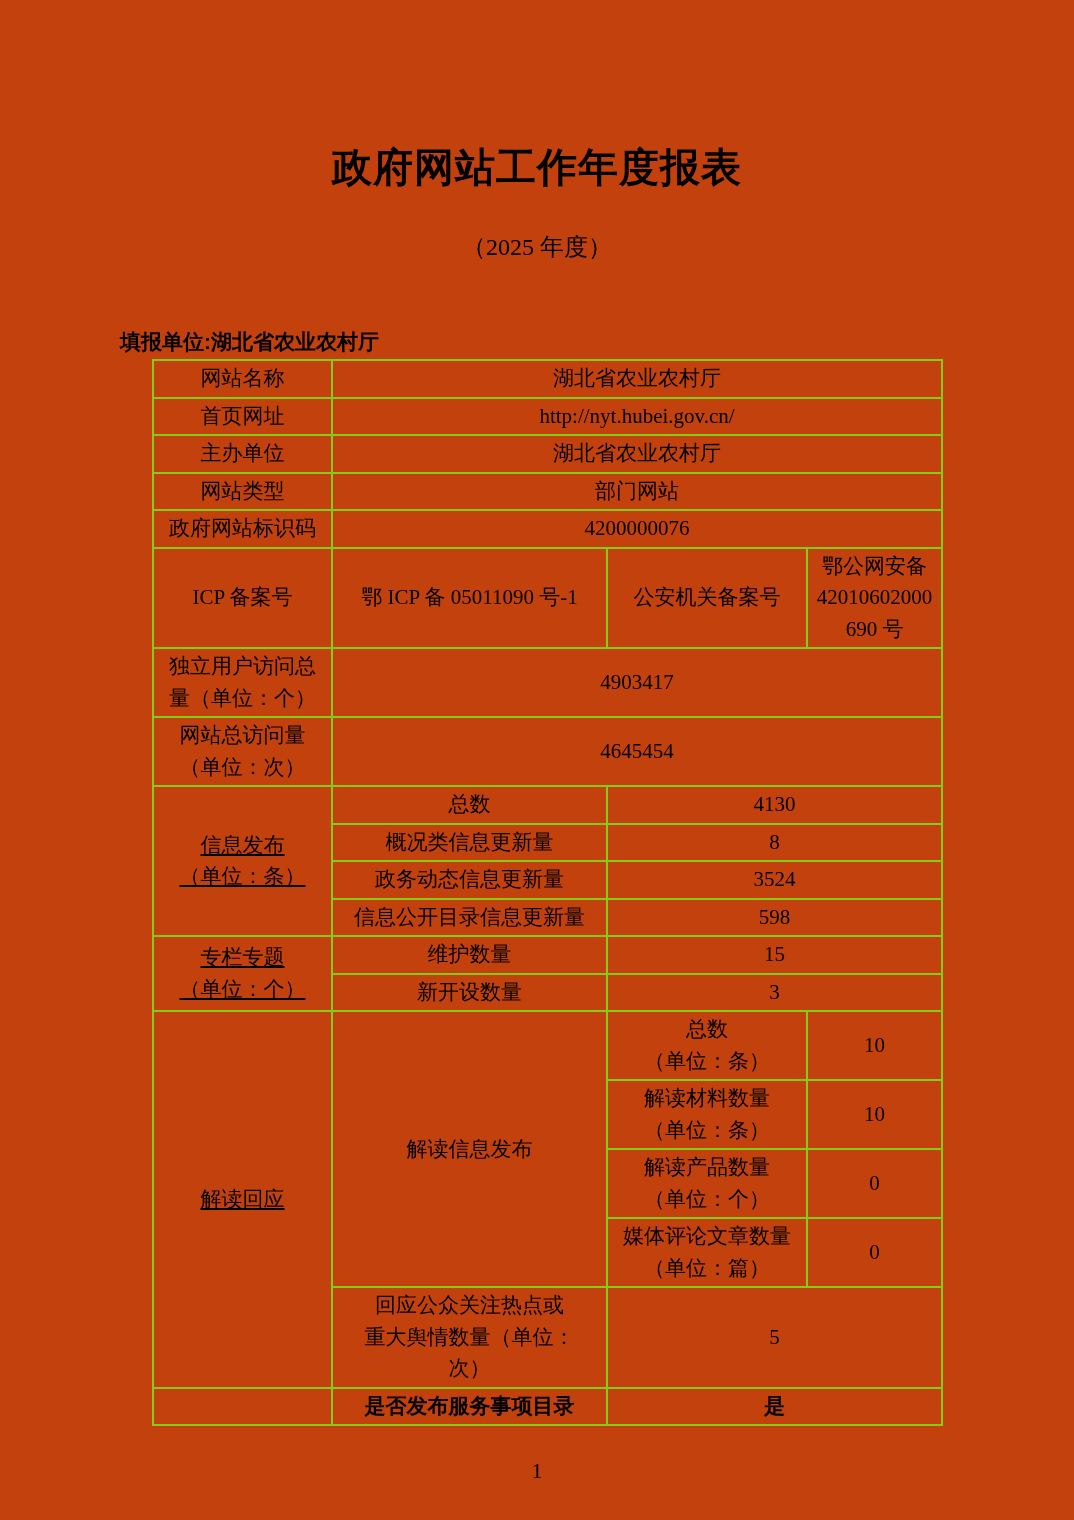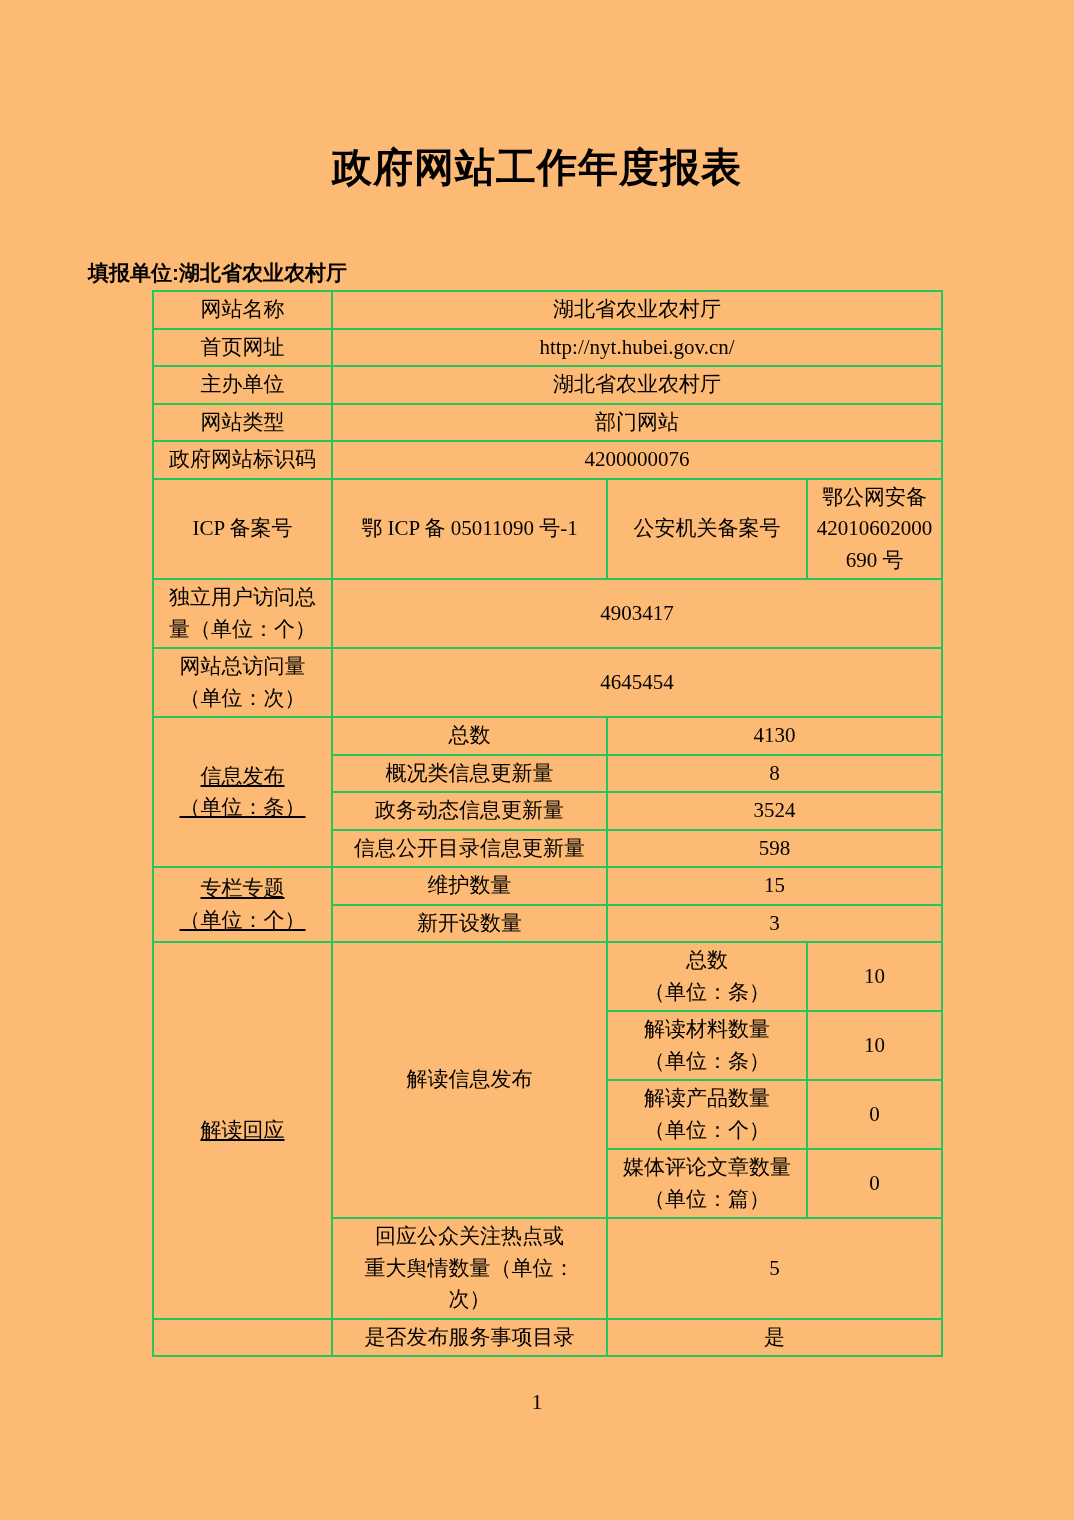--- a/index.html
+++ b/index.html
@@ -7,85 +7,86 @@
   body {
     width: 1074px;
     height: 1520px;
     position: relative;
     color: #000;
     font-family: "Liberation Serif", "DejaVu Serif", serif;
   }
   .page {
     width: 1074px;
     height: 1520px;
-    background: #fdba74;
+    background: #c2410c;
     overflow: hidden;
   }
   .title {
     margin-top: 140px;
     text-align: center;
     font-family: "Liberation Sans", "DejaVu Sans", sans-serif;
     font-weight: 700;
     font-size: 40px;
     line-height: 1.35;
     letter-spacing: 1px;
   }
   .subtitle {
     margin-top: 38px;
     text-align: center;
     font-size: 24px;
     line-height: 1.3;
   }
   .report-unit {
     margin-top: 66px;
-    margin-left: 88px;
+    margin-left: 120px;
     font-family: "Liberation Sans", "DejaVu Sans", sans-serif;
     font-weight: 700;
     font-size: 21px;
     line-height: 1.2;
   }
   table.report {
     margin-top: 5px;
     margin-left: 152px;
     width: 789px;
     border-collapse: collapse;
     table-layout: fixed;
   }
   table.report td {
-    border: 2px solid #22c55e;
+    border: 2px solid #84cc16;
     text-align: center;
     vertical-align: middle;
     font-size: 21px;
     line-height: 1.5;
     white-space: pre-line;
     padding: 2px 3px;
     overflow: hidden;
   }
   td.group-label { line-height: 1.75; text-decoration: underline; }
   tr.rh36 { height: 36px; }
   tr.rh37 { height: 37px; }
-  tr.rh43 { height: 28px; }
+  tr.rh43 { height: 28px; font-weight: bold; }
   tr.rh63 { height: 63px; }
   tr.rh64 { height: 64px; margin-left: 12px; }
   tr.rh66 { height: 66px; margin-top: 19px; }
   tr.rh91 { height: 91px; padding-left: 46px; }
   tr.rh100 { height: 100px; }
   .page-number {
     margin-top: 32px;
     text-align: center;
     font-size: 22px;
   }
 </style>
 </head>
 <body>
 
 <div class="page">
 
   <h1 class="title">政府网站工作年度报表</h1>
 
+  <div class="subtitle">（2025 年度）</div>
 
   <div class="report-unit">填报单位:湖北省农业农村厅</div>
 
   <table class="report">
     <colgroup>
       <col style="width:179px">
       <col style="width:275px">
       <col style="width:200px">
       <col style="width:135px">
     </colgroup>

